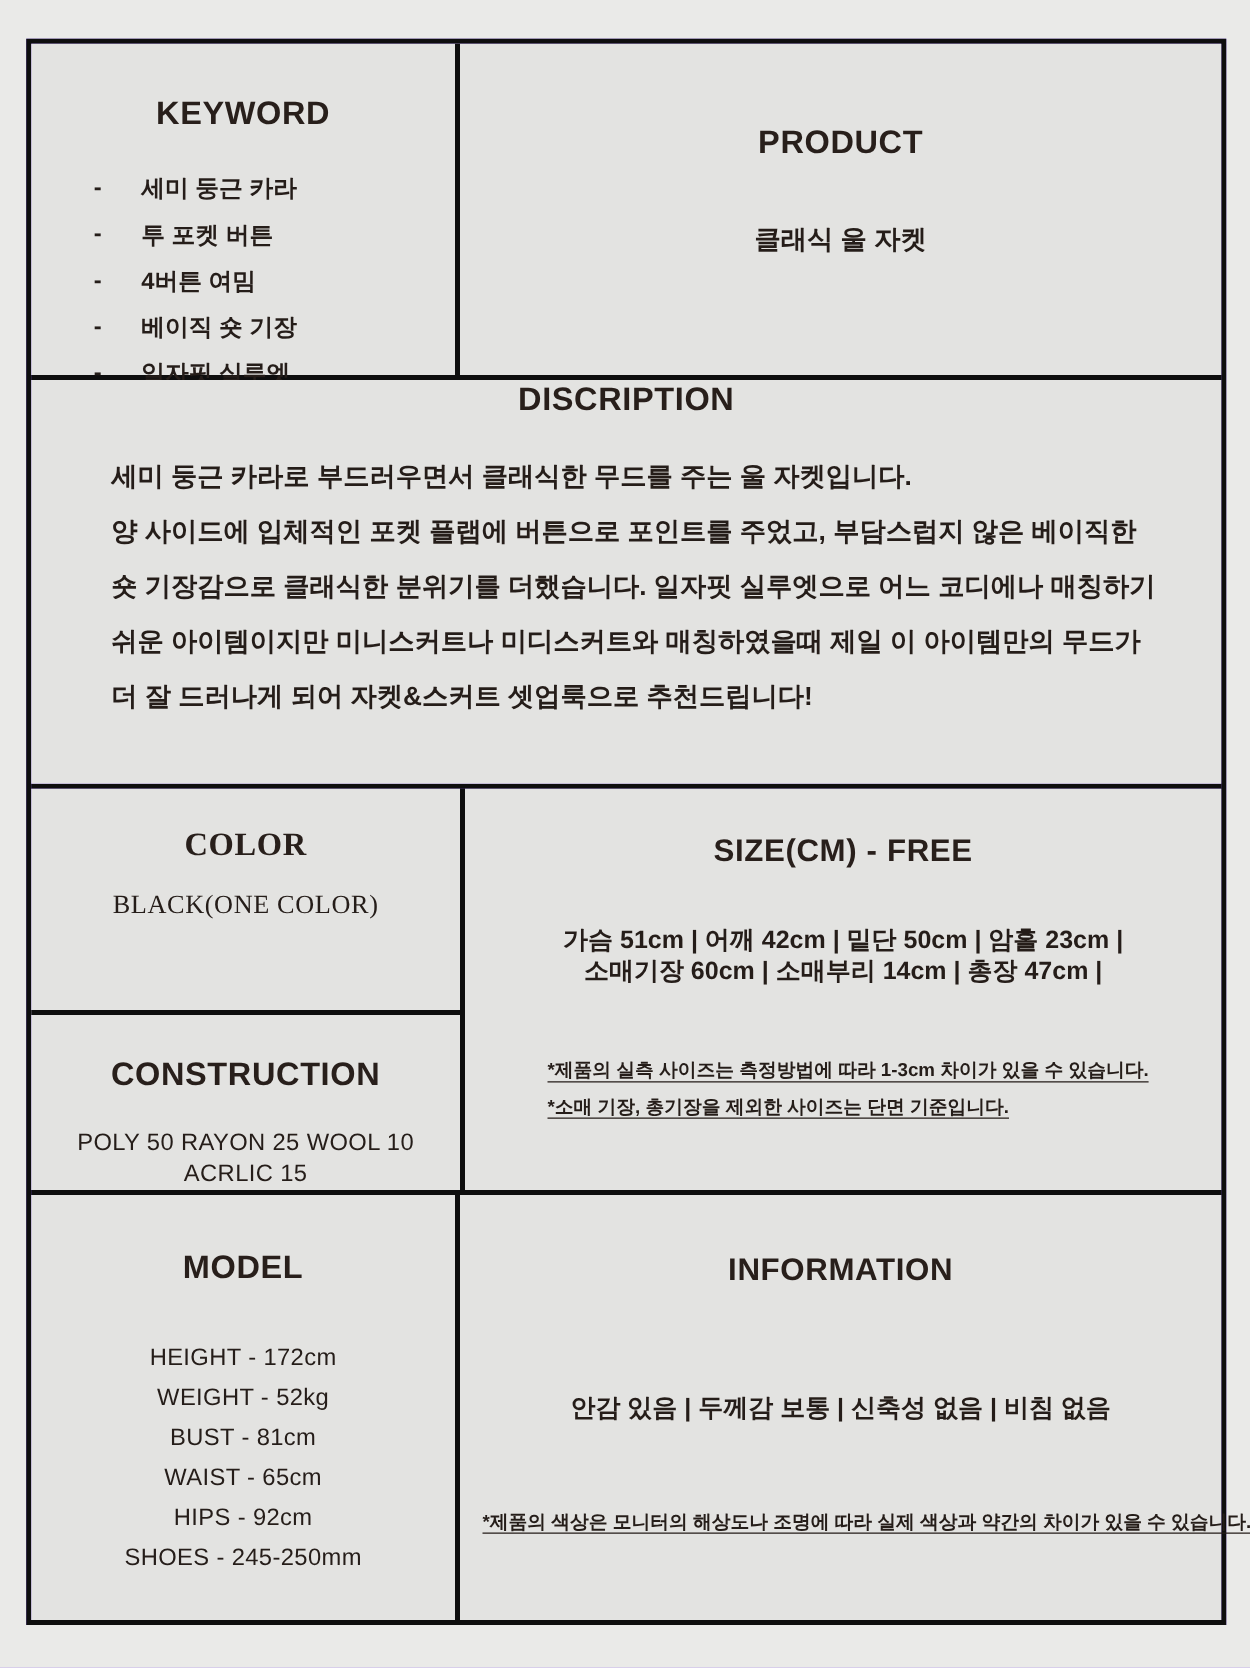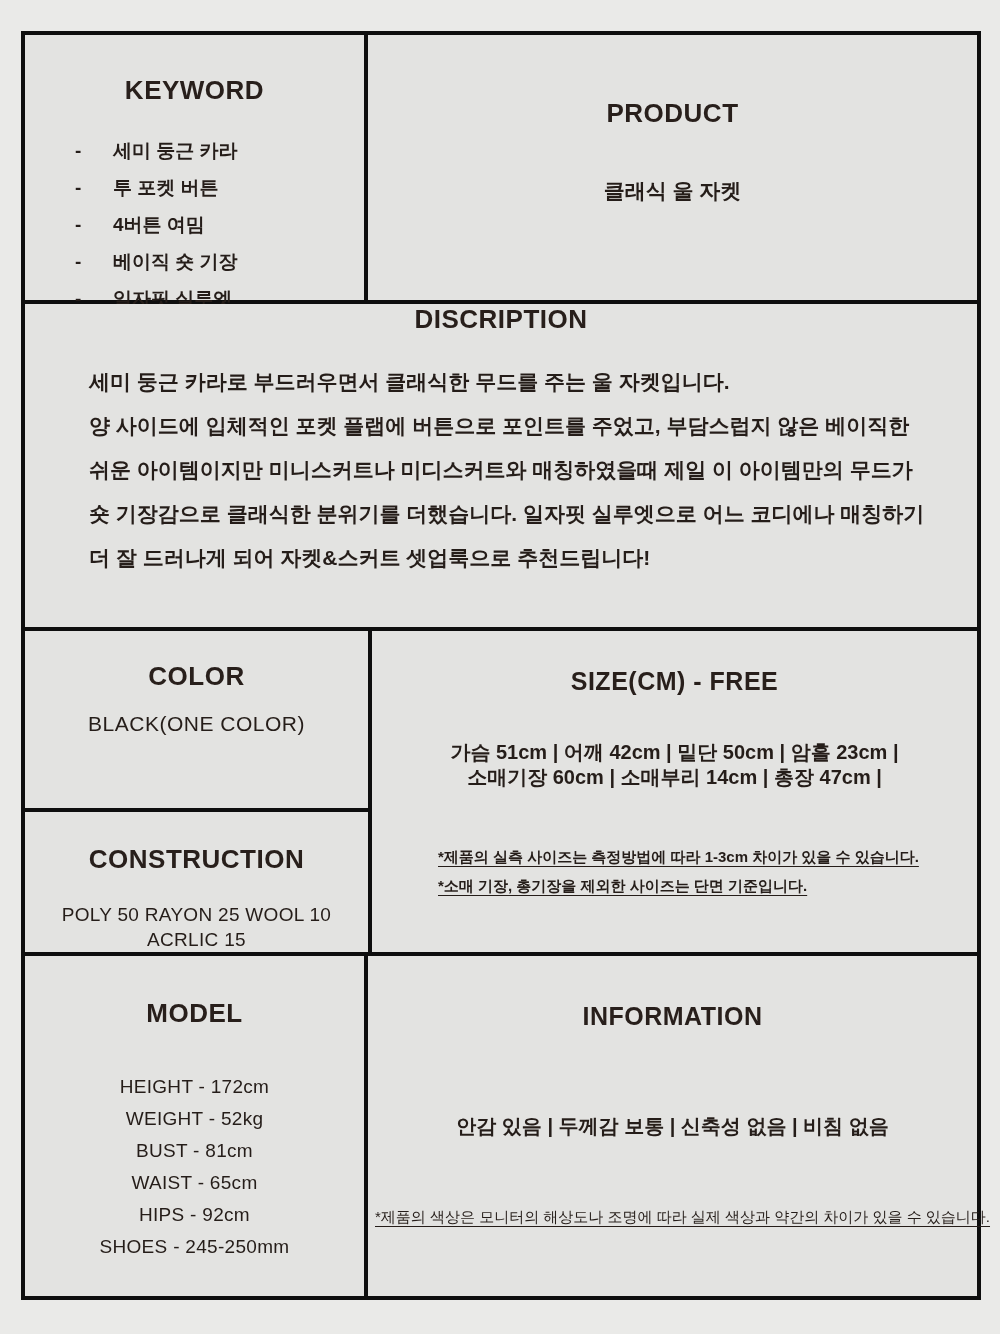--- a/index.html
+++ b/index.html
@@ -28,21 +28,21 @@
   .row:last-child { border-bottom: none; }
   .row-1 { height: 269px; }
   .row-2 { height: 327px; }
   .row-3 { height: 325px; }
   .row-4 { flex: 1; }
   .cell { background: #e3e3e1; }
   .left-cell { width: 343px; border-right: 4px solid #0e0e0e; flex-shrink: 0; }
   .right-cell { flex: 1; }
   .left-col { width: 347px; border-right: 4px solid #0e0e0e; flex-shrink: 0; display: flex; flex-direction: column; }
   .left-col .cell { border-right: none; }
-  .color-cell { height: 182px; border-bottom: 4px solid #0e0e0e; }
+  .color-cell { height: 182px; border-bottom: 4px solid #0e0e0e; font-family: Liberation Serif, serif; }
   .construction-cell { flex: 1; }
 
   .section-title {
     font-weight: 800;
     font-size: 26px;
     letter-spacing: 0.5px;
     text-align: center;
     color: #281f1b;
   }
   .centered-col { display: flex; flex-direction: column; align-items: center; }
@@ -102,24 +102,24 @@
   
   .model-cell { padding-top: 42px; }
   .model-list { margin-top: 42px; text-align: center; }
   .model-item { font-size: 19px; font-weight: 500; line-height: 32px; letter-spacing: 0.3px; }
 
   
   .info-cell { padding-top: 46px; position: relative; }
   .info-value { margin-top: 82px; font-size: 20px; font-weight: 600; }
   .info-note {
     position: absolute;
-    left: 7px;
+    left: 18px;
     top: 252px;
     font-size: 15px;
-    font-weight: 400;
+    font-weight: 700;
     text-decoration: underline;
     text-underline-offset: 4px;
     white-space: nowrap;
   }
 </style>
 </head>
 <body>
 
 <div class="page">
   <div class="info-table">
@@ -155,22 +155,22 @@
         <div class="product-value">클래식 울 자켓</div>
       </div>
     </div>
 
     <div class="row row-2">
       <div class="cell discription-cell">
         <div class="section-title">DISCRIPTION</div>
         <div class="discription-body">
           <div class="discription-line">세미 둥근 카라로 부드러우면서 클래식한 무드를 주는 울 자켓입니다.</div>
           <div class="discription-line">양 사이드에 입체적인 포켓 플랩에 버튼으로 포인트를 주었고, 부담스럽지 않은 베이직한</div>
+          <div class="discription-line">숏 기장감으로 클래식한 분위기를 더했습니다. 일자핏 실루엣으로 어느 코디에나 매칭하기</div>
           <div class="discription-line">쉬운 아이템이지만 미니스커트나 미디스커트와 매칭하였을때 제일 이 아이템만의 무드가</div>
-          <div class="discription-line">숏 기장감으로 클래식한 분위기를 더했습니다. 일자핏 실루엣으로 어느 코디에나 매칭하기</div>
           <div class="discription-line">더 잘 드러나게 되어 자켓&amp;스커트 셋업룩으로 추천드립니다!</div>
         </div>
       </div>
     </div>
 
     <div class="row row-3">
       <div class="left-col">
         <div class="cell color-cell centered-col">
           <div class="section-title">COLOR</div>
           <div class="color-value">BLACK(ONE COLOR)</div>

